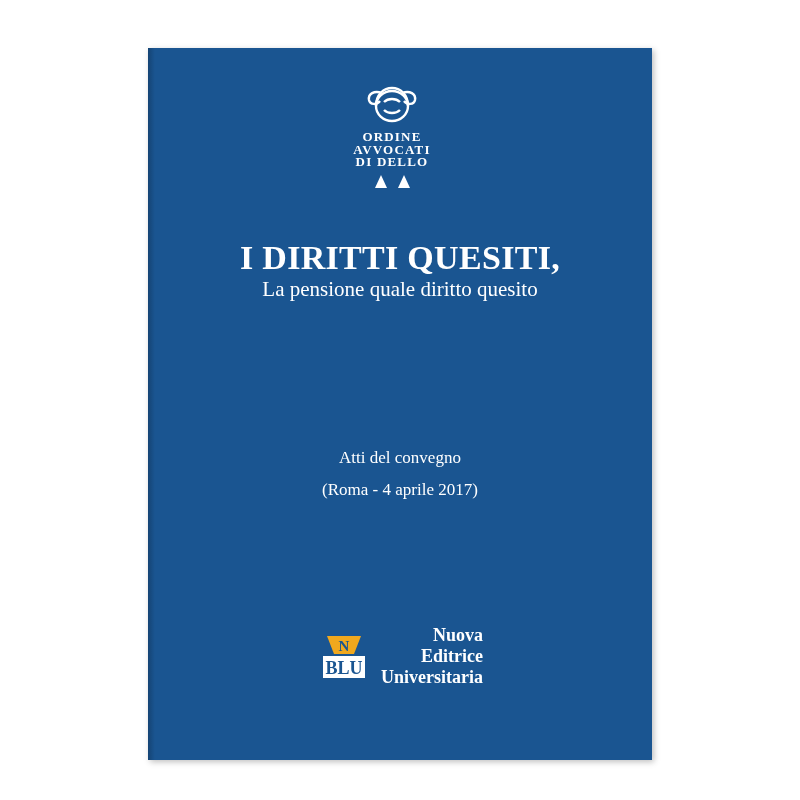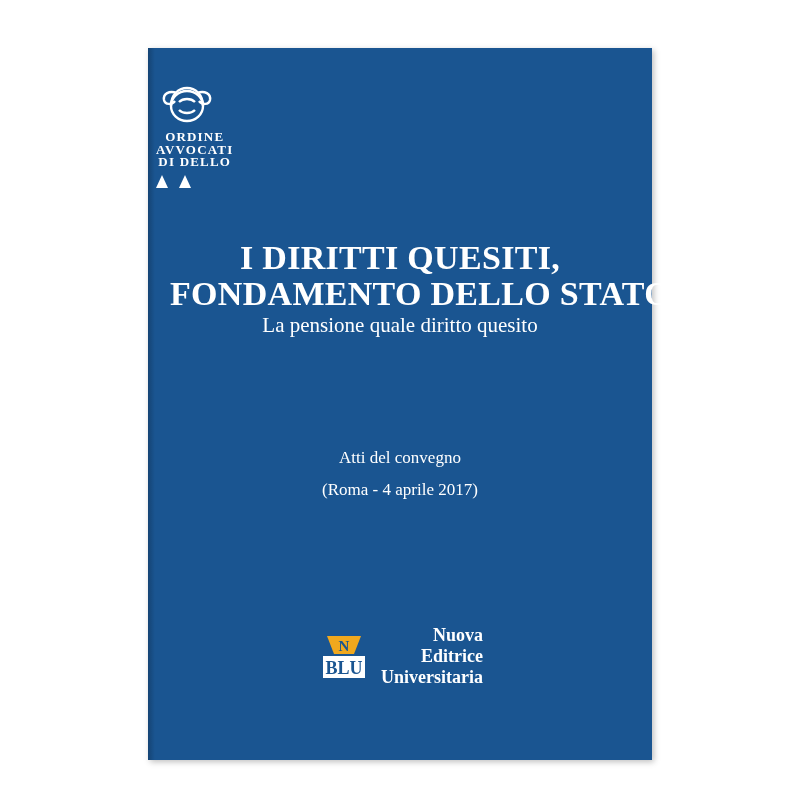--- a/index.html
+++ b/index.html
@@ -47,22 +47,21 @@
   }
 
   
   .emblem {
     position: absolute;
     left: 0;
     right: 16px;
     top: 36px;
     display: flex;
     flex-direction: column;
-    align-items: flex-start;
-    margin-left: 8px;
+    align-items: center;
   }
 
   .emblem-mark {
     width: 62px;
     height: 42px;
     position: relative;
   }
 
   .emblem-mark svg { display: block; }
 
@@ -190,21 +189,20 @@
       </div>
       <div class="emblem-feet">
         <span></span>
           <span></span>
       </div>
     </div>
 
     <div class="title-block">
       <h1 class="main-title">
         <span class="line">I DIRITTI QUESITI,</span>
-        <span class="line">FONDAMENTO DELLO STATO</span>
       </h1>
       <div class="subtitle">La pensione quale diritto quesito</div>
     </div>
 
     <div class="proceedings">
       <div>Atti del convegno</div>
       <div>(Roma - 4 aprile 2017)</div>
     </div>
 
     <div class="publisher">

